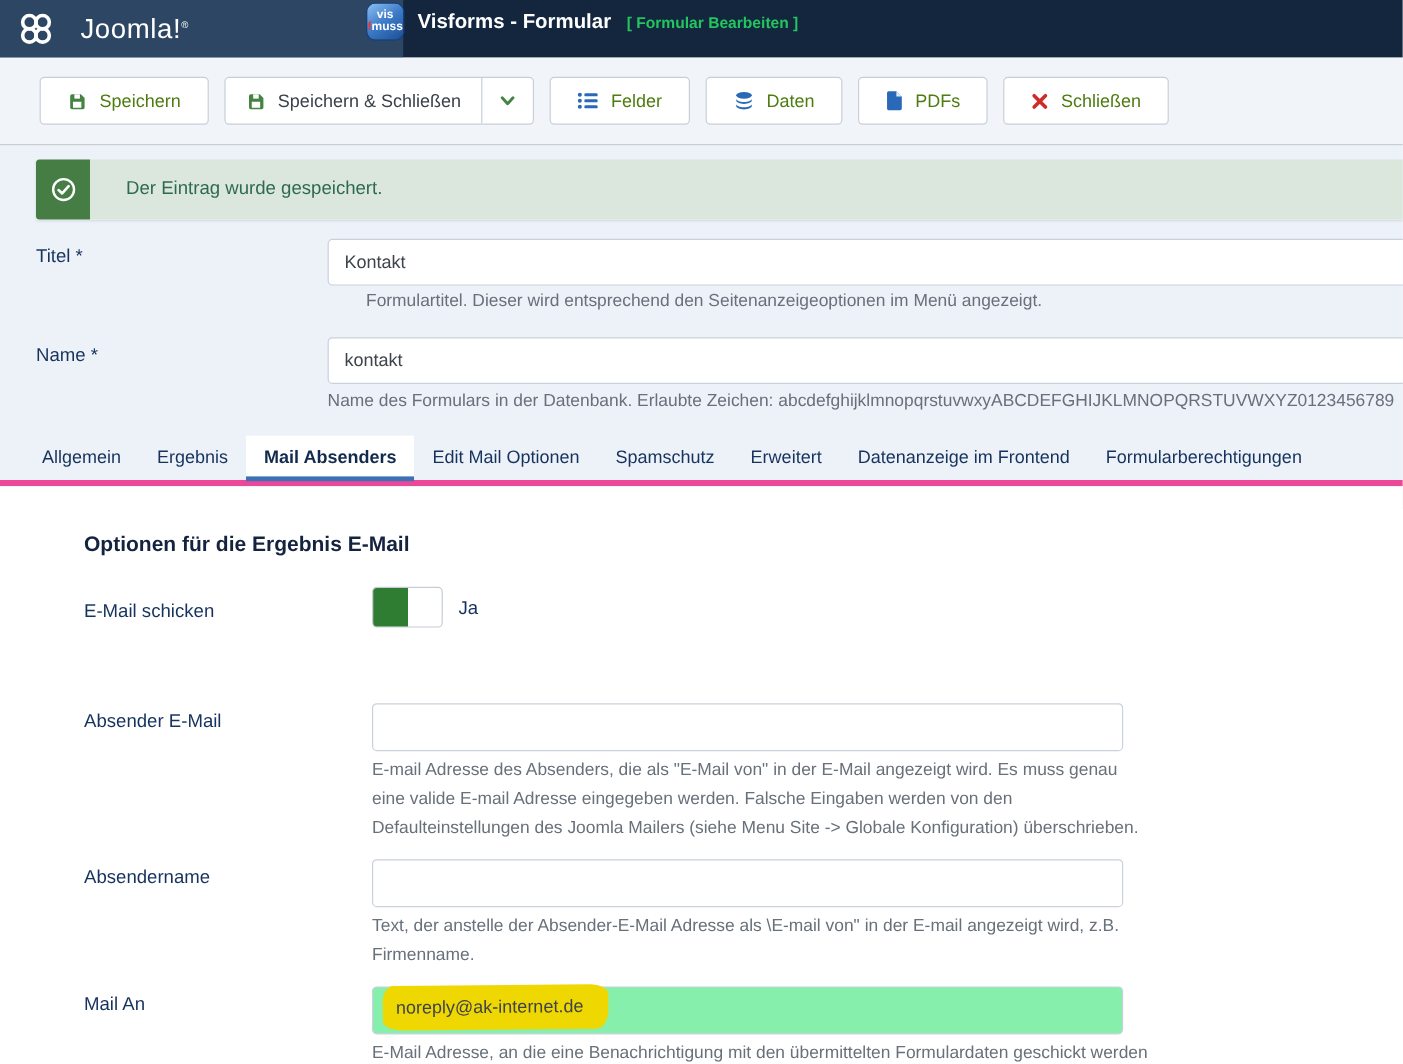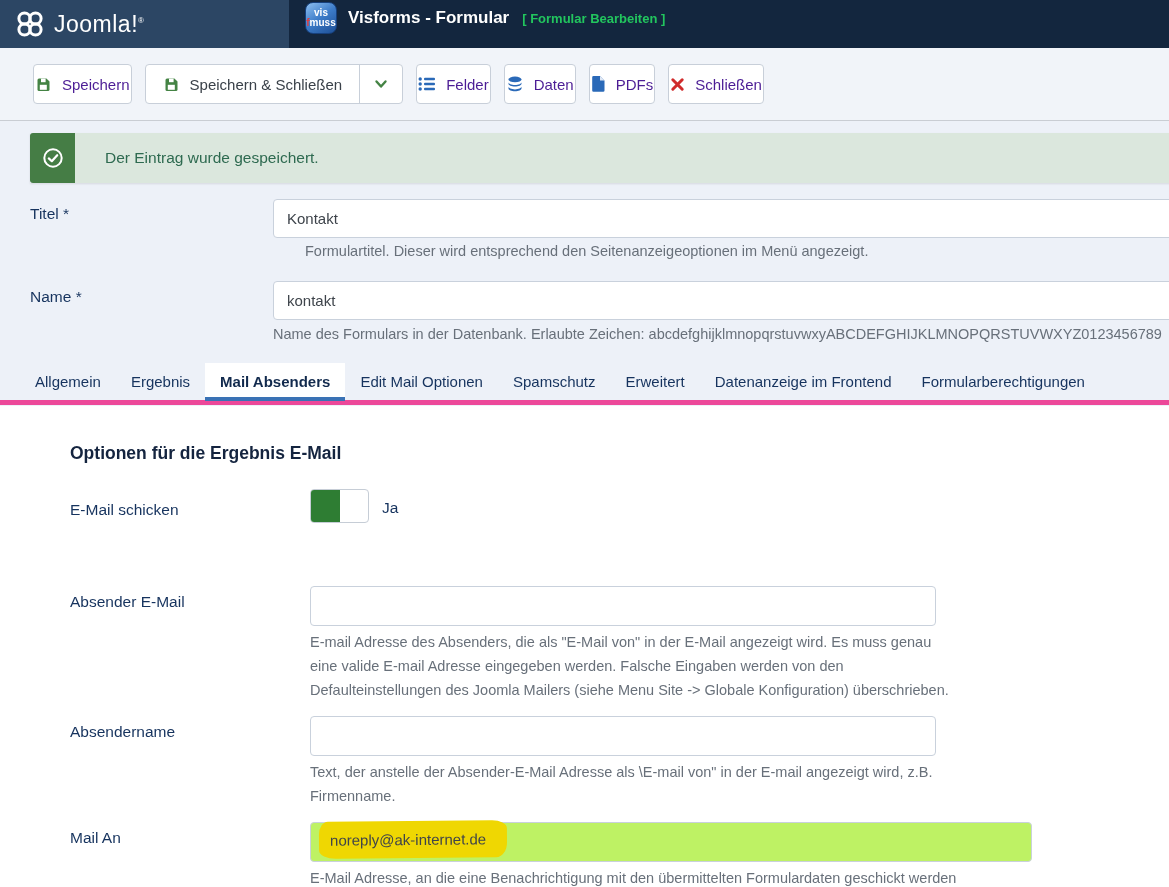--- a/index.html
+++ b/index.html
@@ -1,38 +1,38 @@
 <!DOCTYPE html>
 <html><head>
 <meta charset="utf-8">
 <style>
   * { margin:0; padding:0; box-sizing:border-box; }
   html,body { width:1169px; height:887px; overflow:hidden; }
   body { position:relative; background:#edf1f8; font-family:"Liberation Sans",sans-serif; }
 
   
   .top-header { position:absolute; left:0; top:0; width:1169px; height:48px; background:#13263e; }
-  .logo-area { position:absolute; left:0; top:0; width:289px; height:48px; background:#2c4664;
-               display:flex; align-items:center; padding-left:15px; gap:9px; }
+  .logo-area { position:absolute; left:0; top:0; width:336px; height:48px; background:#2c4664;
+               display:flex; align-items:center; padding-left:15px; gap:22px; }
   .joomla-word { color:#fff; font-size:23px; letter-spacing:.5px; }
   .joomla-reg { color:#fff; font-size:8px; vertical-align:super; }
   .app-title { position:absolute; left:305px; top:0; height:36px; display:flex; align-items:center; gap:11px; }
   .vf-badge { width:32px; height:32px; border-radius:8px;
               background:linear-gradient(145deg,#8ec0f0 0%,#3d7cc9 48%,#1d4f96 100%);
               border:1px solid #17407c; display:flex; flex-direction:column; align-items:center; justify-content:center;
               color:#fff; font-size:10px; line-height:10px; font-weight:bold; }
   .vf-badge .f { color:#e23b3b; }
   .hdr-title { color:#fff; font-size:17px; font-weight:bold; }
   .hdr-sub { color:#22c55e; font-size:13px; font-weight:600; margin-left:2px; }
 
   
   .toolbar { position:absolute; left:0; top:48px; width:1169px; height:73px; background:#f1f4f9;
              border-bottom:1px solid #c9cdd3; display:flex; align-items:center; padding-left:33px; gap:13px; }
   .btn { height:40px; background:#fff; border:1px solid #c8cfd9; border-radius:4px;
-         display:flex; align-items:center; gap:10px; padding:0 1px; font-size:15px; color:#4c1d95; cursor:pointer; }
+         display:flex; align-items:center; gap:10px; padding:0 22px; font-size:15px; color:#4d7c0f; cursor:pointer; }
   .btn-group { height:40px; display:flex; background:#fff; border:1px solid #c8cfd9; border-radius:4px; }
   .btn-group .seg { display:flex; align-items:center; gap:10px; padding:0 17px; font-size:15px; color:#3a4149; cursor:pointer; }
   .btn-group .seg.caret { border-left:1px solid #c8cfd9; padding:0 14px; }
   .ic { display:inline-flex; align-items:center; justify-content:center; }
 
   
   .alert { position:absolute; left:30px; top:133px; width:1141px; height:50px; display:flex;
            box-shadow:0 1px 2px rgba(0,0,0,.10); }
   .alert-icon { width:45px; background:#457d45; display:flex; align-items:center; justify-content:center;
                 border-radius:3px 0 0 3px; }
@@ -64,21 +64,21 @@
   .p-label { position:absolute; left:70px; color:#16335e; font-size:15.5px; }
   .p-help  { position:absolute; left:310px; width:645px; color:#68707a; font-size:14.5px; line-height:24px; }
   .p-input { position:absolute; left:310px; width:626px; height:40px; background:#fff; border:1px solid #c9d1dc;
              border-radius:4px; padding:0 13px; font-size:15px; color:#3e444b; font-family:"Liberation Sans",sans-serif; outline:none; }
 
   .toggle { position:absolute; left:310px; top:83px; width:59px; height:34px; background:#fff;
             border:1px solid #c6cdd6; border-radius:4px; cursor:pointer; }
   .toggle .on { position:absolute; left:0; top:0; width:29px; height:32px; background:#2e7d33; border-radius:3px 0 0 3px; }
   .toggle-state { position:absolute; left:382px; top:93px; color:#15325d; font-size:15.5px; }
 
-  .input-box { position:absolute; left:310px; top:416px; width:722px; height:40px; background:#bef264;
+  .input-box { position:absolute; left:310px; top:416px; width:626px; height:40px; background:#86efac;
                border:1px solid #c9d1dc; border-radius:4px; cursor:text; }
   .hl { position:absolute; left:8px; top:-2px; height:37px; width:188px; background:#efd702;
         border-radius:9px 15px 11px 17px / 13px 8px 15px 8px; transform:rotate(-.5deg);
         display:flex; align-items:center; padding-left:11px; font-size:15px; color:#3f444a; }
 </style>
 </head>
 <body>
 
 <div class="top-header">
   <div class="logo-area">

